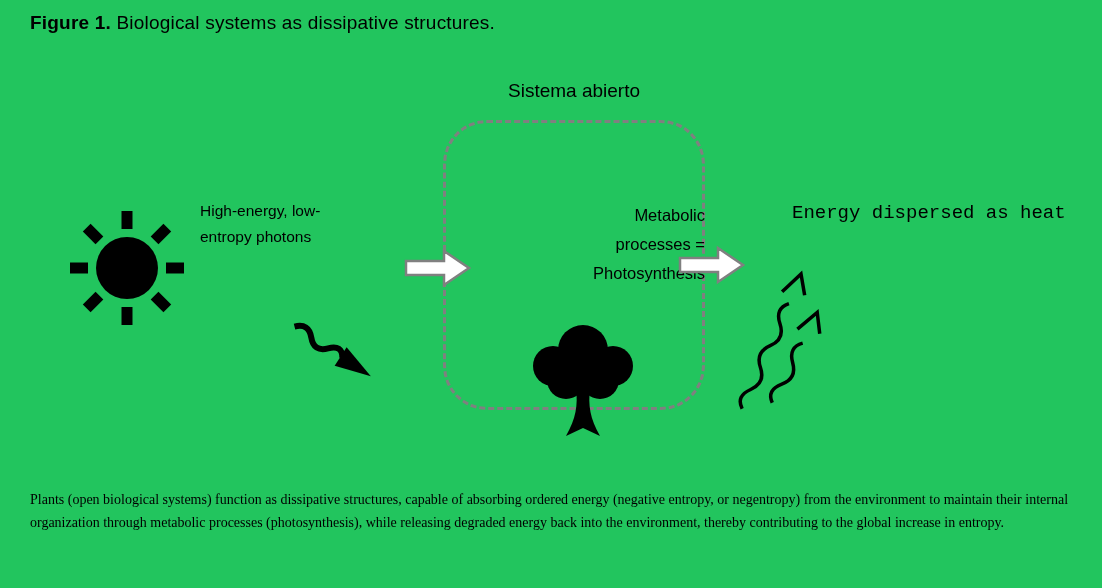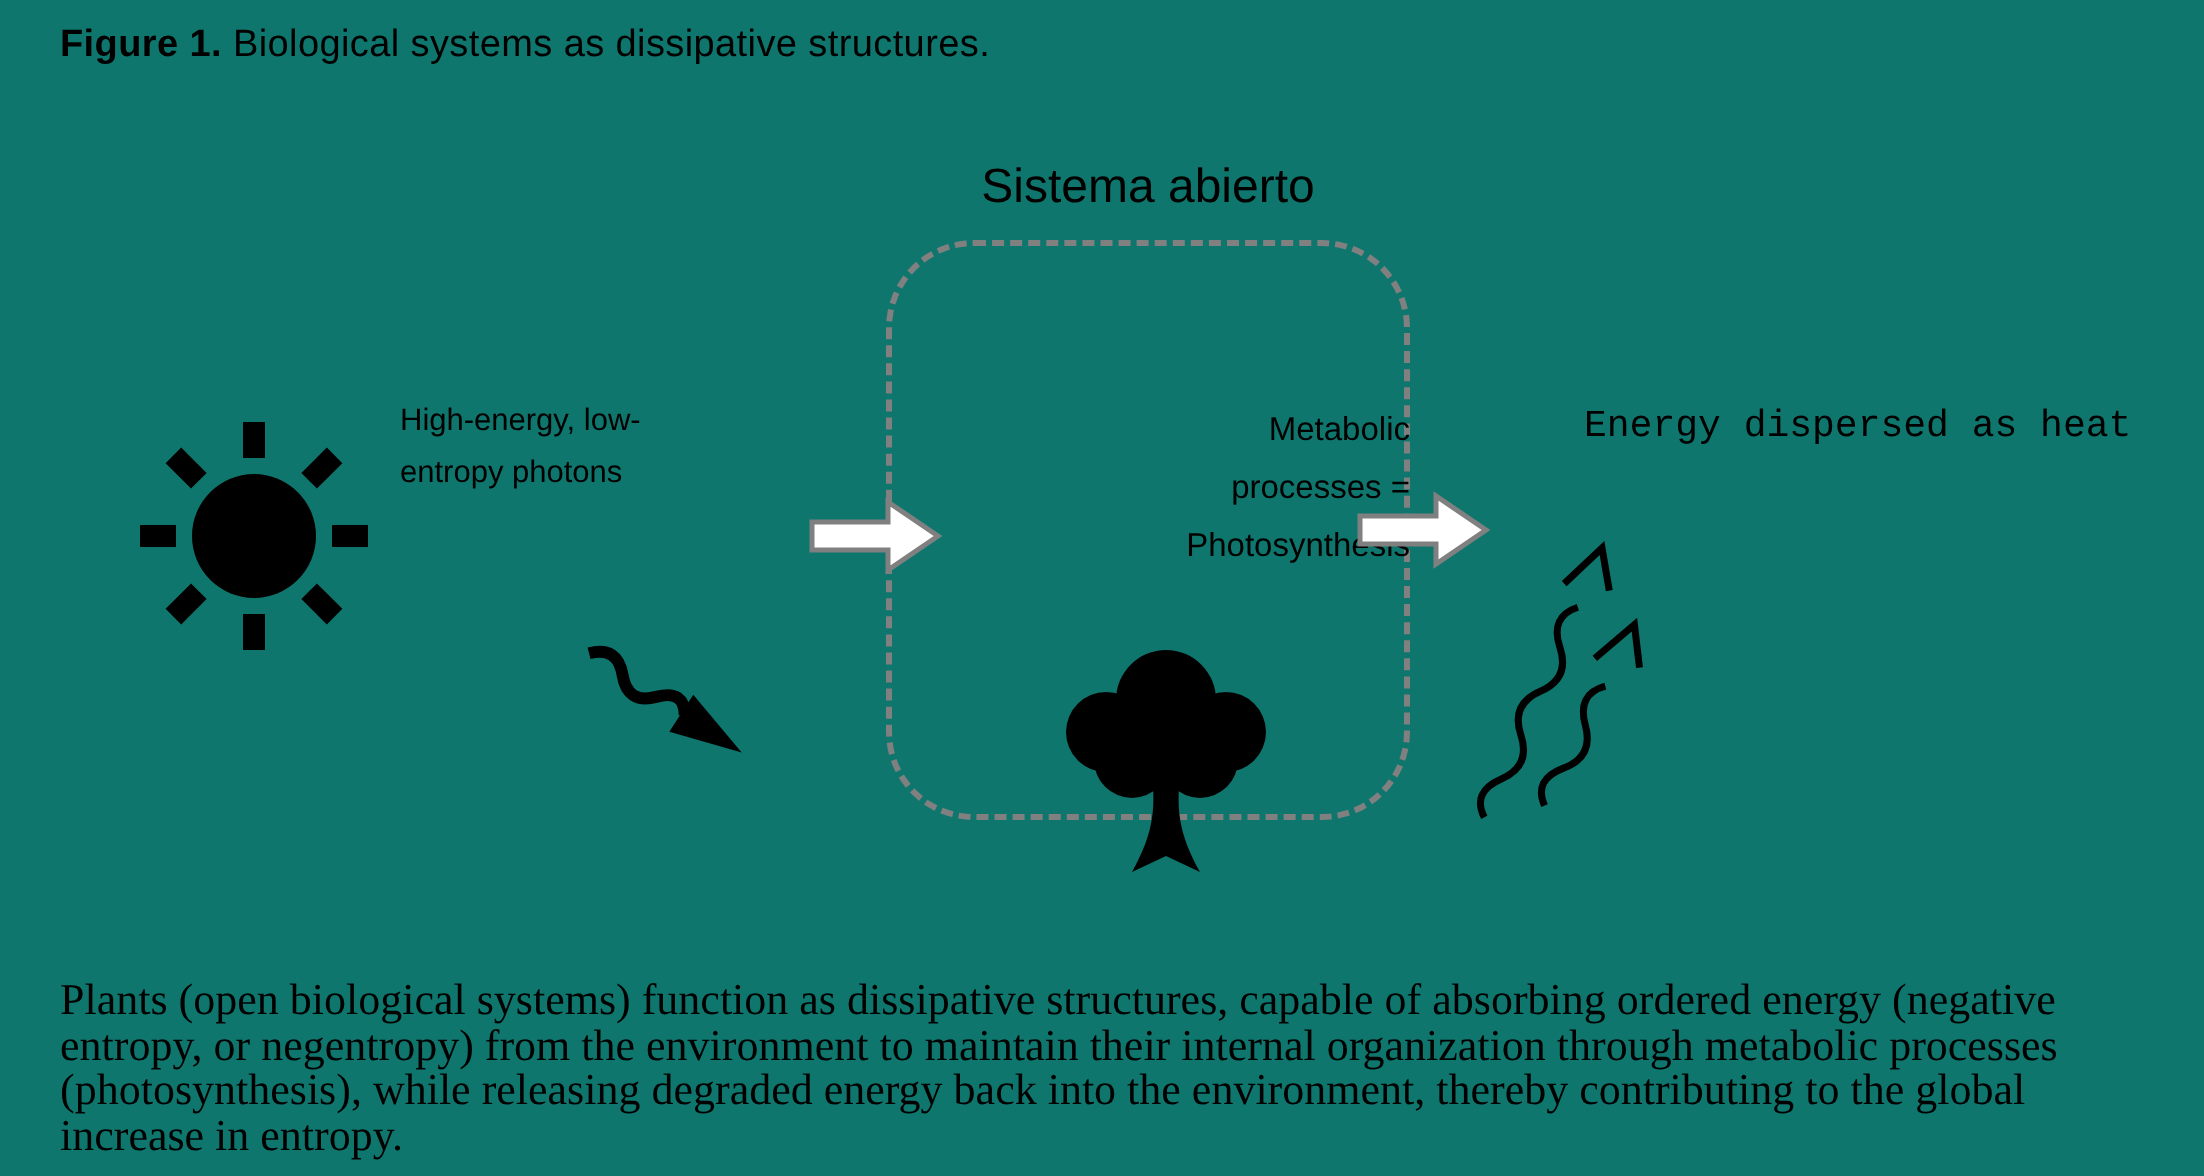--- a/index.html
+++ b/index.html
@@ -1,40 +1,40 @@
 <!DOCTYPE html>
 <html><head>
 <meta charset="utf-8">
 <style>
   html, body { margin: 0; padding: 0; background: #ffffff; }
   .page {
     position: relative;
     width: 1102px;
     height: 588px;
-    background: #0f766e;
+    background: #22c55e;
     font-family: "Liberation Sans", sans-serif;
     color: #000000;
     overflow: hidden;
   }
   .figure-title {
     position: absolute;
     left: 30px;
     top: 12px;
     font-size: 19px;
     letter-spacing: 0.2px;
   }
   .figure-title .bold { font-weight: bold; }
 
   .system-label {
     position: absolute;
     left: 443px;
     top: 80px;
     width: 262px;
     text-align: center;
-    font-size: 24px;
+    font-size: 19px;
   }
   .dashed-box {
     position: absolute;
     left: 443px;
     top: 120px;
     width: 256px;
     height: 284px;
     border: 3px dashed #808080;
     border-radius: 44px;
   }
@@ -74,21 +74,21 @@
     top: 202px;
     font-family: Liberation Mono, monospace;
     font-size: 19px;
   }
   .caption {
     position: absolute;
     left: 30px;
     top: 489px;
     width: 1048px;
     font-family: "Liberation Serif", serif;
-    font-size: 22px;
+    font-size: 14px;
     line-height: 22.5px;
   }
   svg { display: block; overflow: visible; }
 </style>
 </head>
 <body>
 
 <div class="page">
 
   <div class="figure-title">

